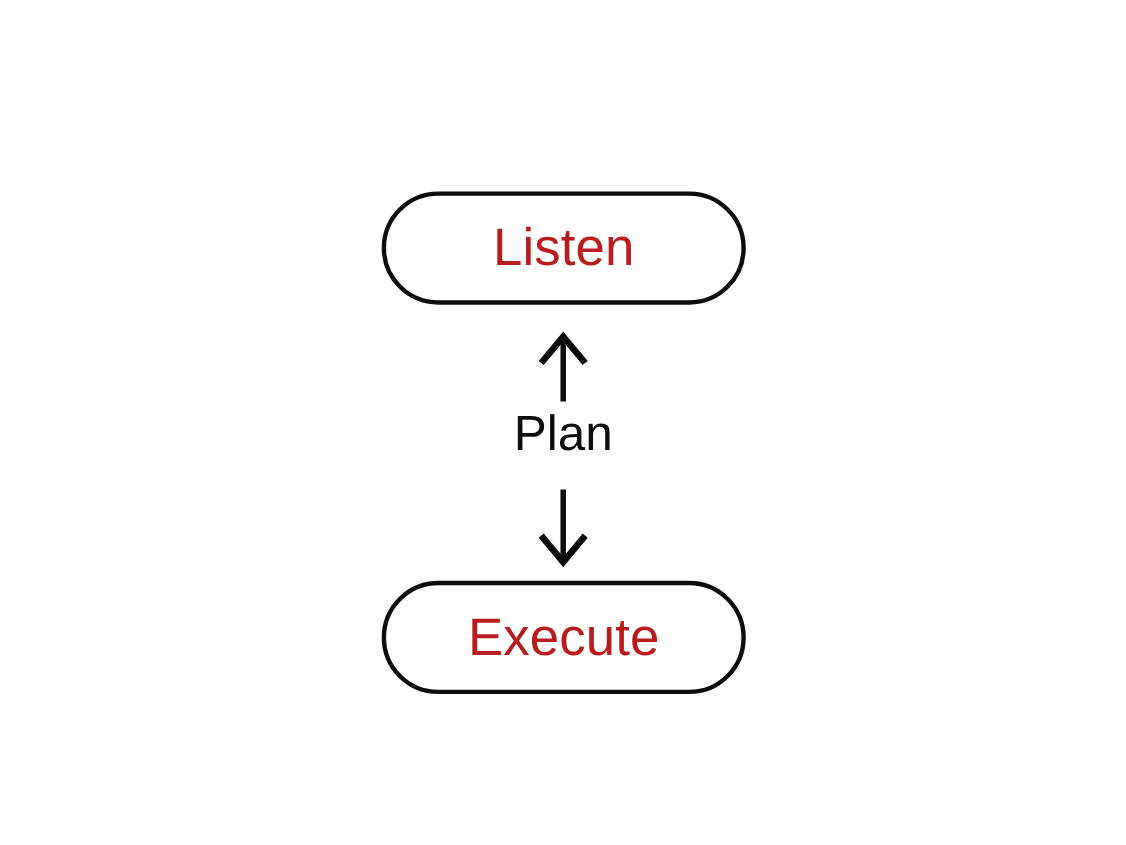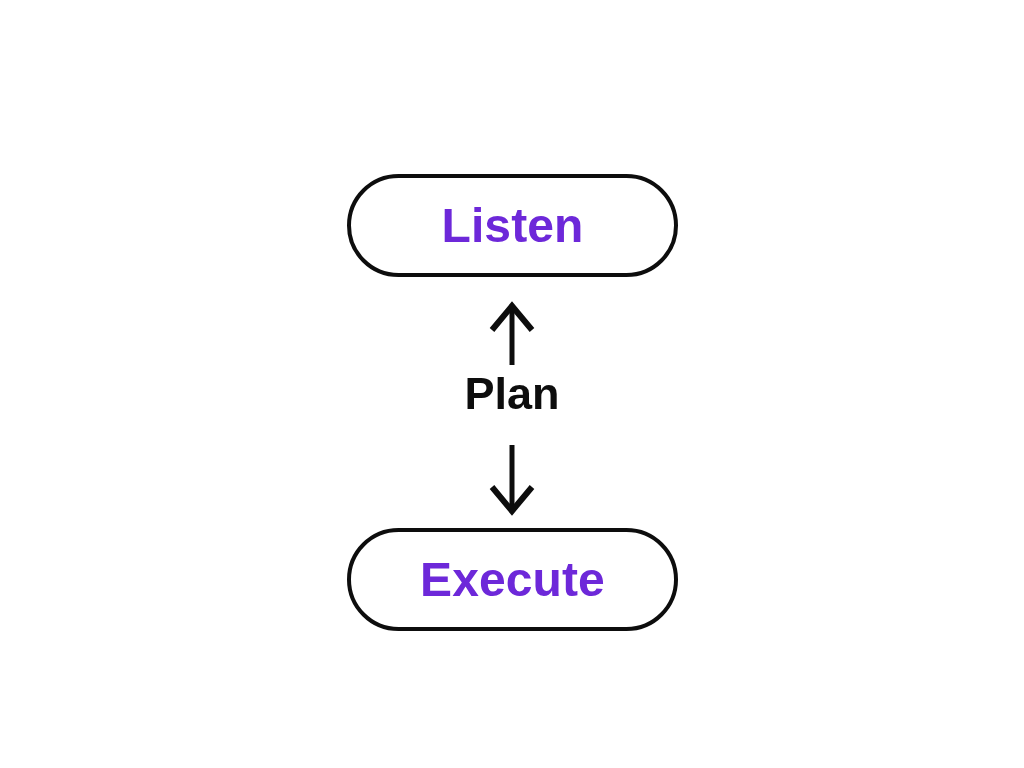--- a/index.html
+++ b/index.html
@@ -36,24 +36,24 @@
     display: flex;
     align-items: center;
     justify-content: center;
   }
   .node-listen  { top: 174px; }
   .node-execute { top: 528px; }
 
   .node-label {
     font-size: 48px;
     line-height: 1;
-    color: #6d28d9;
+    color: #b91c1c;
     letter-spacing: 0.1px;
     white-space: nowrap;
-    font-weight: 700;
+    font-weight: 400;
   }
 
   
   .edge-layer {
     position: absolute;
     left: 0;
     top: 0;
     width: 1024px;
     height: 768px;
     pointer-events: none;
@@ -62,21 +62,21 @@
   .edge-label {
     position: absolute;
     left: 0;
     top: 371px;
     width: 1024px;
     text-align: center;
     font-size: 45px;
     line-height: 1;
     color: #0d0d0d;
     white-space: nowrap;
-    font-weight: 700;
+    font-weight: 400;
   }
 </style>
 </head>
 <body>
 
 <div class="canvas">
 
   <div class="node node-listen">
     <span class="node-label">Listen</span>
   </div>

